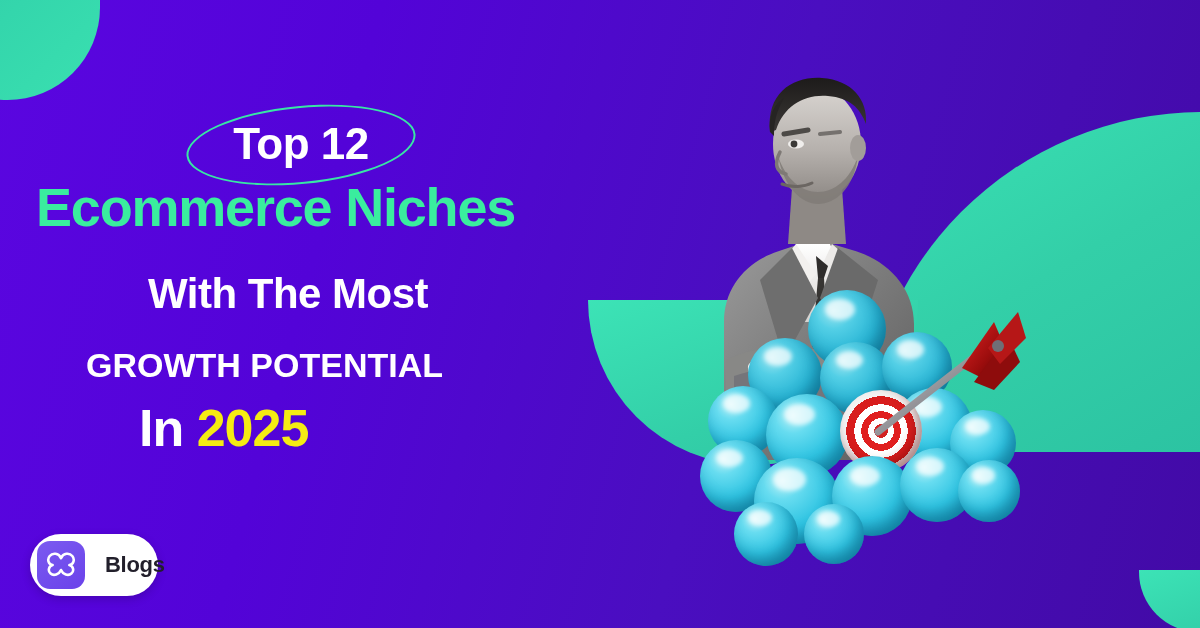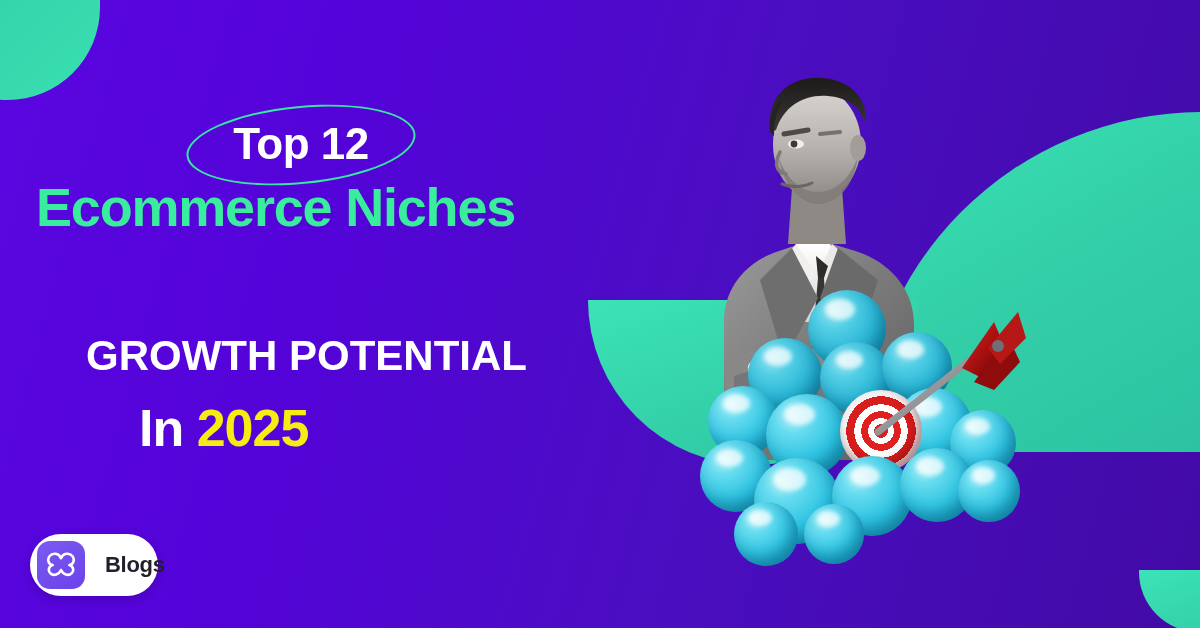--- a/index.html
+++ b/index.html
@@ -69,23 +69,23 @@
     font-size:54px; font-weight:700; letter-spacing:-1.2px;
     white-space:nowrap;
   }
   .line-with {
     position:absolute; left:148px; top:270px;
     color:#ffffff;
     font-size:42px; font-weight:700; letter-spacing:-0.5px;
     white-space:nowrap;
   }
   .line-growth {
-    position:absolute; left:86px; top:332px;
+    position:absolute; left:86px; top:346px;
     color:#ffffff;
-    font-size:42px; font-weight:700; letter-spacing:0px;
+    font-size:34px; font-weight:700; letter-spacing:0px;
     white-space:nowrap;
   }
   .line-year {
     position:absolute; left:139px; top:398px;
     font-size:52px; font-weight:700; letter-spacing:-1px;
     white-space:nowrap;
     color:#ffffff;
   }
   .line-year .yr { color:#f5ec13; }
 
@@ -280,20 +280,21 @@
 
   <div class="copy">
 
     <div class="eyebrow-wrap">
       <div class="eyebrow-ellipse"></div>
       <div class="eyebrow-text nowrap">Top 12</div>
     </div>
 
     <div class="line-niches">Ecommerce Niches</div>
 
+    <div class="line-with">With The Most</div>
 
     <div class="line-growth">GROWTH POTENTIAL</div>
 
     <div class="line-year">
       <span>In </span><span class="yr">2025</span>
     </div>
   </div>
 
   <div class="logo-pill">
     <div class="logo-mark">

